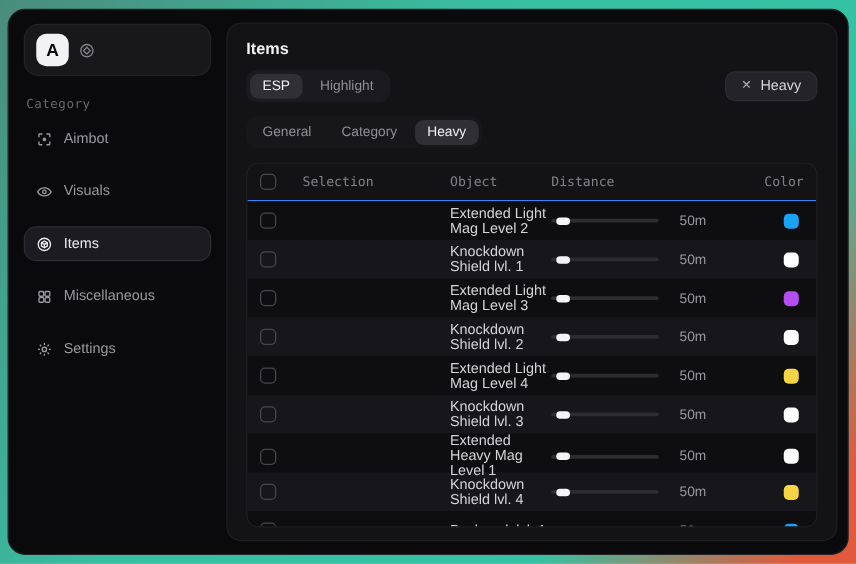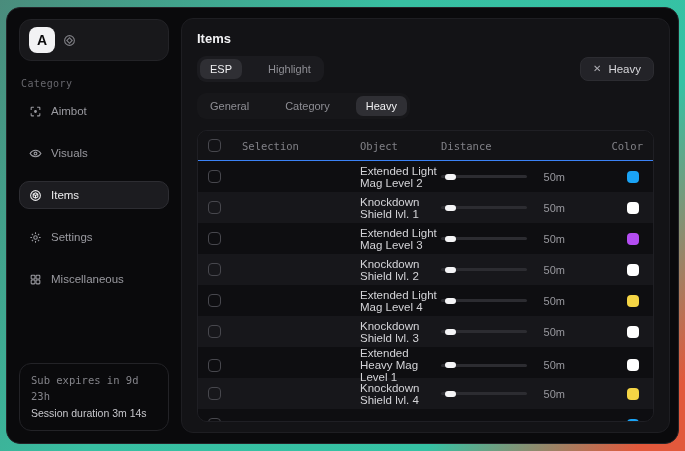--- a/index.html
+++ b/index.html
@@ -48,21 +48,21 @@
   .session-line1 { font-family:"DejaVu Sans Mono", monospace; font-size:10.5px; color:#84848a; }
   .session-line2 { font-size:10.5px; color:#c7c7cc; }
   
   .main {
     flex:1; margin:10px 8px 10px 2px; background:#131316; border:1px solid #1e1e22;
     border-radius:12px; padding:12px 15px 10px 15px; display:flex; flex-direction:column;
   }
   .main-title { color:#f2f2f4; font-size:13px; font-weight:700; }
   .controls-row { margin-top:10px; display:flex; align-items:center; }
   .seg {
-    display:inline-flex; background:#1b1b1f; border-radius:9px; padding:3px; gap:16px;
+    display:inline-flex; background:#1b1b1f; border-radius:9px; padding:3px; gap:4px;
   }
   .seg .chip {
     font-size:11px; color:#8e8e94; padding:4px 10px; border-radius:7px; cursor:pointer; white-space:nowrap;
   }
   .seg .chip.active { background:#2f2f34; color:#f0f0f2; }
   .flex-sp { flex:1; }
   .search-btn {
     display:flex; align-items:center; gap:7px; background:#232328; border:1px solid #2c2c31;
     border-radius:8px; padding:5px 12px; color:#d6d6da; font-size:11.5px; cursor:pointer;
   }
@@ -142,45 +142,41 @@
           <svg width="13" height="13" viewBox="0 0 24 24" fill="none" stroke="currentColor" stroke-width="2">
             <circle cx="12" cy="12" r="9"></circle>
               <path d="M12 7l4.3 2.5v5L12 17l-4.3-2.5v-5L12 7zM12 12v5M7.7 9.5L12 12l4.3-2.5"></path>
           </svg>
         </span>
         <span>Items</span>
       </div>
       <div class="nav-item">
         <span>
           <svg width="13" height="13" viewBox="0 0 24 24" fill="none" stroke="currentColor" stroke-width="2">
-            <circle cx="12" cy="12" r="3.2"></circle>
-              <path d="M12 2.5v3M12 18.5v3M2.5 12h3M18.5 12h3M5.3 5.3l2.1 2.1M16.6 16.6l2.1 2.1M18.7 5.3l-2.1 2.1M7.4 16.6l-2.1 2.1"></path>
-          </svg>
-        </span>
-        <span>Settings</span>
-      </div>
-      <div class="nav-item">
-        <span>
-          <svg width="13" height="13" viewBox="0 0 24 24" fill="none" stroke="currentColor" stroke-width="2">
             <rect x="4" y="4" width="7" height="7" rx="1.5"></rect>
               <rect x="13" y="4" width="7" height="7" rx="1.5"></rect>
               <rect x="4" y="13" width="7" height="7" rx="1.5"></rect>
               <rect x="13" y="13" width="7" height="7" rx="1.5"></rect>
           </svg>
         </span>
         <span>Miscellaneous</span>
       </div>
+      <div class="nav-item">
+        <span>
+          <svg width="13" height="13" viewBox="0 0 24 24" fill="none" stroke="currentColor" stroke-width="2">
+            <circle cx="12" cy="12" r="3.2"></circle>
+              <path d="M12 2.5v3M12 18.5v3M2.5 12h3M18.5 12h3M5.3 5.3l2.1 2.1M16.6 16.6l2.1 2.1M18.7 5.3l-2.1 2.1M7.4 16.6l-2.1 2.1"></path>
+          </svg>
+        </span>
+        <span>Settings</span>
+      </div>
     </div>
 
     <div class="side-spacer"></div>
 
-    <div class="session-card">
-      <div class="session-line1">Sub expires in 9d 23h</div>
-      <div class="session-line2">Session duration 3m 14s</div>
-    </div>
   </div>
 
   <div class="main">
 
     <div class="main-title">Items</div>
 
     <div class="controls-row">
       <div class="seg">
         <div class="chip active">ESP</div>
         <div class="chip">Highlight</div>

